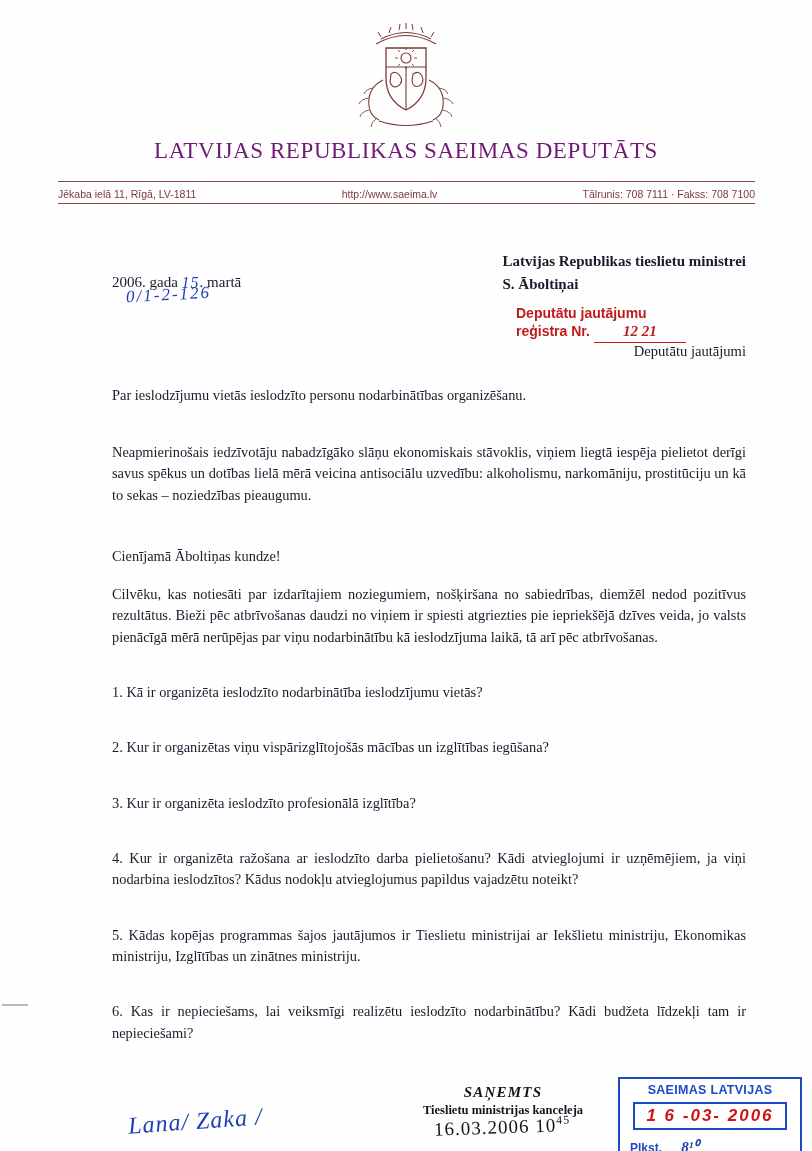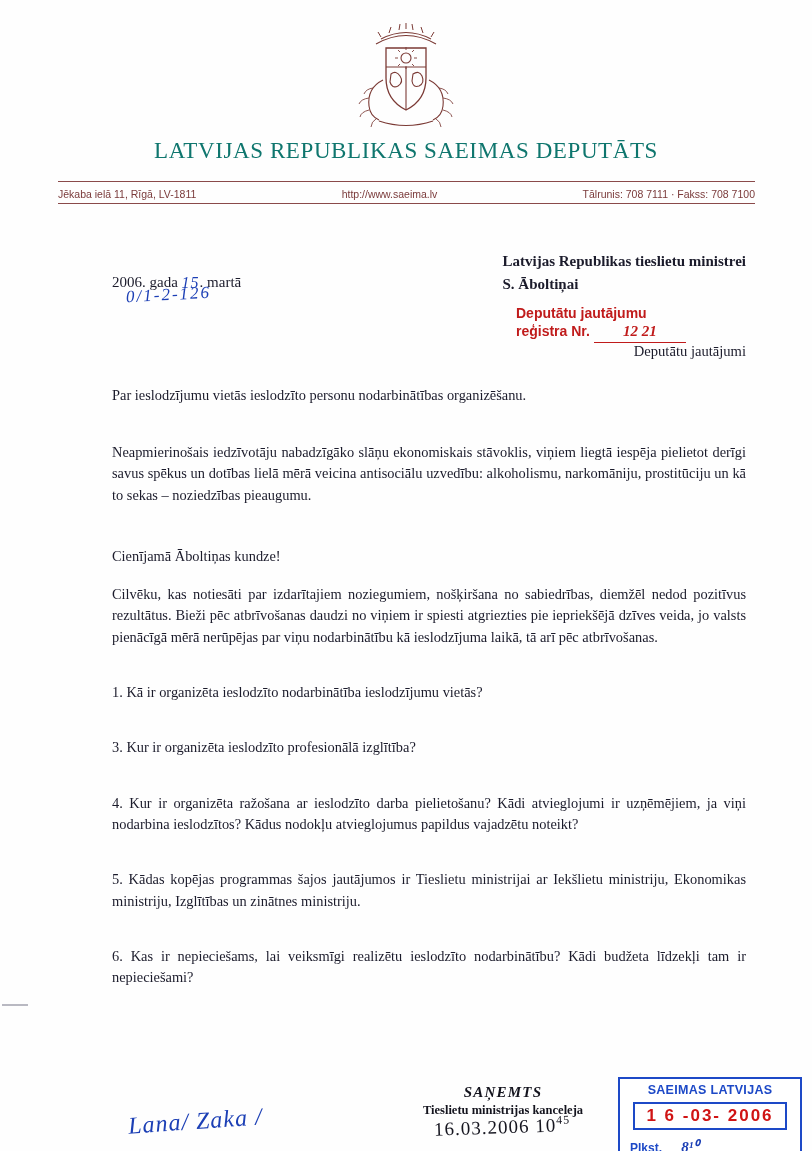--- a/index.html
+++ b/index.html
@@ -31,21 +31,21 @@
 
   .masthead {
     position: absolute;
     top: 138px;
     left: 0;
     width: 812px;
     text-align: center;
     font-family: "Liberation Serif", serif;
     font-size: 23px;
     letter-spacing: 0.6px;
-    color: #0f766e;
+    color: #701a75;
     white-space: nowrap;
   }
 
   .rule {
     position: absolute;
     left: 58px;
     width: 697px;
     height: 1px;
     background: #8a4a4a;
   }
@@ -218,20 +218,21 @@
   .blue-stamp .bs-datebox {
     margin: 5px auto 0 auto;
     width: 150px;
     border: 2px solid #1d49c7;
     text-align: center;
     font-size: 17px;
     font-weight: bold;
     letter-spacing: 2px;
     padding: 2px 0;
     color: #d01414;
+    font-style: italic;
   }
   .blue-stamp .bs-time {
     margin-top: 6px;
     padding-left: 10px;
     font-size: 12px;
     font-weight: bold;
   }
   .blue-stamp .bs-time .hand {
     color: #1c3fb5;
     font-family: "Liberation Serif", serif;
@@ -341,20 +342,21 @@
     <div class="subject-center">Deputātu jautājumi</div>
 
     <p class="para first">Par ieslodzījumu vietās ieslodzīto personu nodarbinātības organizēšanu.</p>
 
     <p class="para gap-xl">Neapmierinošais iedzīvotāju nabadzīgāko slāņu ekonomiskais stāvoklis, viņiem liegtā iespēja pielietot derīgi savus spēkus un dotības lielā mērā veicina antisociālu uzvedību: alkoholismu, narkomāniju, prostitūciju un kā to sekas – noziedzības pieaugumu.</p>
     <p class="para gap-lg">Cienījamā Āboltiņas kundze!</p>
 
     <p class="para">Cilvēku, kas notiesāti par izdarītajiem noziegumiem, nošķiršana no sabiedrības, diemžēl nedod pozitīvus rezultātus. Bieži pēc atbrīvošanas daudzi no viņiem ir spiesti atgriezties pie iepriekšējā dzīves veida, jo valsts pienācīgā mērā nerūpējas par viņu nodarbinātību kā ieslodzījuma laikā, tā arī pēc atbrīvošanas.</p>
 
     <p class="q">1. Kā ir organizēta ieslodzīto nodarbinātība ieslodzījumu vietās?</p>
+    <p class="q">2. Kur ir organizētas viņu vispārizglītojošās mācības un izglītības iegūšana?</p>
     <p class="q">3. Kur ir organizēta ieslodzīto profesionālā izglītība?</p>
     <p class="q">4. Kur ir organizēta ražošana ar ieslodzīto darba pielietošanu? Kādi atvieglojumi ir uzņēmējiem, ja viņi nodarbina ieslodzītos? Kādus nodokļu atvieglojumus papildus vajadzētu noteikt?</p>
     <p class="q">5. Kādas kopējas programmas šajos jautājumos ir Tieslietu ministrijai ar Iekšlietu ministriju, Ekonomikas ministriju, Izglītības un zinātnes ministriju.</p>
     <p class="q">6. Kas ir nepieciešams, lai veiksmīgi realizētu ieslodzīto nodarbinātību? Kādi budžeta līdzekļi tam ir nepieciešami?</p>
   </div>
 
   <div class="edge-mark"></div>
 
   <div class="stamp-received">
     <div class="t1">SAŅEMTS</div>

